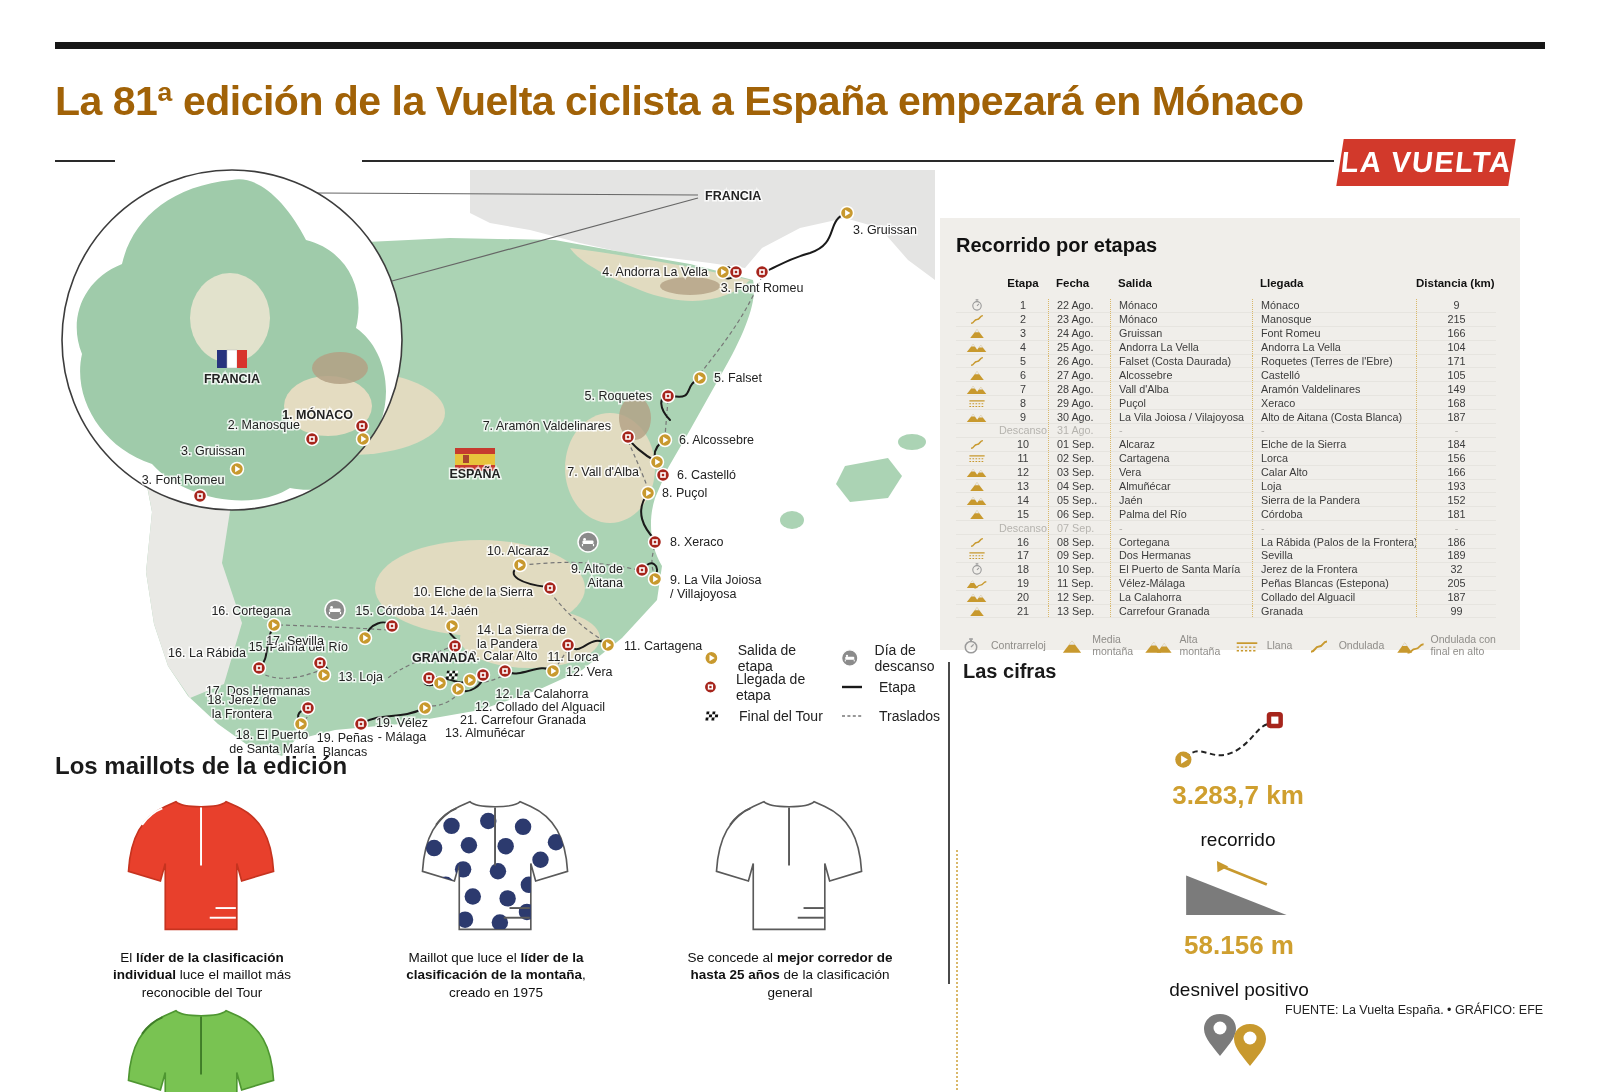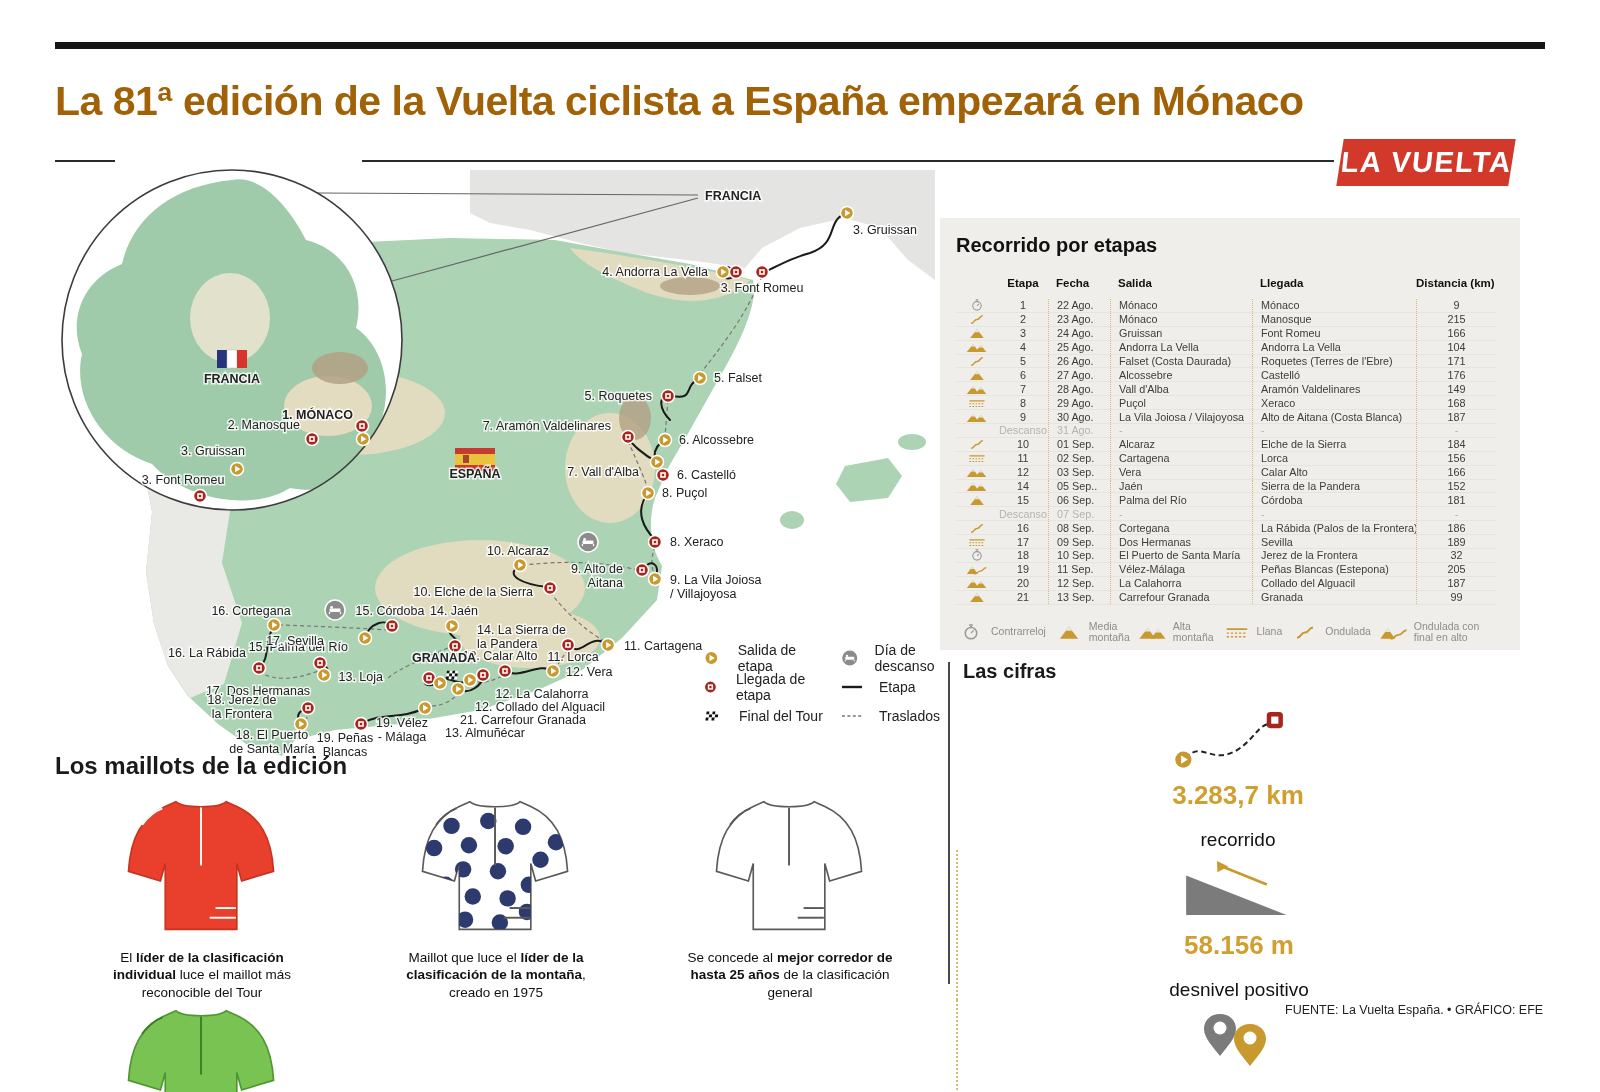--- a/index.html
+++ b/index.html
@@ -31,21 +31,21 @@
   .erow{display:grid;grid-template-columns:42px 50px 62px 142px 164px 1fr;align-items:center;height:12.9px;font-size:10.8px;color:#3c3c3c;}
   .erow.hdr{font-weight:bold;font-size:11.5px;color:#111;height:24px;margin-bottom:4px;}
   .erow .c-icon{display:flex;justify-content:center;}
   .erow .c-et{text-align:center;}
   .erow .c-fe,.erow .c-sa,.erow .c-ll{padding-left:8px;box-sizing:border-box;}
   .erow:not(.hdr) .c-fe,.erow:not(.hdr) .c-sa,.erow:not(.hdr) .c-ll,.erow:not(.hdr) .c-di{border-left:1px dotted #d9b86a;height:100%;display:flex;align-items:center;}
   .erow .c-di{justify-content:center;}
   .erow:not(.hdr){border-bottom:1px solid #e6e4df;}
   .erow.rest{color:#b5b3ae;}
   .erow .c-sa,.erow .c-ll{white-space:nowrap;overflow:hidden;}
-  #table-legend{display:flex;align-items:center;margin-top:16px;gap:8px;}
+  #table-legend{display:flex;align-items:center;margin-top:16px;gap:8px;justify-content:space-between;}
   .tleg-item{display:flex;align-items:center;gap:5px;font-size:10.5px;color:#8f8d89;line-height:1.1;}
   
   .cifras-rule{left:948px;top:662px;width:2px;height:322px;background:#4a4a4a;}
   .cifras-title{left:963px;top:660px;font-size:20px;font-weight:bold;}
   #cifras-grid{left:956px;top:700px;width:564px;display:grid;grid-template-columns:1fr;grid-template-rows:150px 150px;}
   .cifra{display:flex;flex-direction:column;align-items:center;justify-content:flex-start;text-align:center;padding-top:4px;}
   .cifra.sep{border-left:2px dotted #d9b86a;}
   .cifra .val{font-size:26px;font-weight:bold;color:#cf9f2f;margin-top:4px;}
   .cifra .lab{font-size:19px;color:#111;line-height:1.12;margin-top:18px;}
   
@@ -666,21 +666,21 @@
           <div class="c-icon">
             <svg width="22" height="12" viewBox="0 0 26 14">
               <polygon points="5,13 13,2.5 21,13" fill="#c8992e"></polygon>
               <polygon points="10.4,6 13,2.5 15.6,6" fill="#e9e9e9"></polygon>
             </svg>
           </div>
           <div class="c-et">6</div>
           <div class="c-fe">27 Ago.</div>
           <div class="c-sa">Alcossebre</div>
           <div class="c-ll">Castelló</div>
-          <div class="c-di">176</div>
+          <div class="c-di">105</div>
         </div>
         <div class="erow">
           <div class="c-icon">
             <svg width="22" height="12" viewBox="0 0 26 14">
               <polygon points="1,13 8.5,3.5 15,13" fill="#c8992e"></polygon>
               <polygon points="6,6.5 8.5,3.5 11,6.5" fill="#e9e9e9"></polygon>
               <polygon points="11,13 17.5,4.5 24,13" fill="#c8992e"></polygon>
               <polygon points="15.2,7.5 17.5,4.5 19.8,7.5" fill="#e9e9e9"></polygon>
             </svg>
           </div>
@@ -760,20 +760,33 @@
               <polygon points="6,6.5 8.5,3.5 11,6.5" fill="#e9e9e9"></polygon>
               <polygon points="11,13 17.5,4.5 24,13" fill="#c8992e"></polygon>
               <polygon points="15.2,7.5 17.5,4.5 19.8,7.5" fill="#e9e9e9"></polygon>
             </svg>
           </div>
           <div class="c-et">12</div>
           <div class="c-fe">03 Sep.</div>
           <div class="c-sa">Vera</div>
           <div class="c-ll">Calar Alto</div>
           <div class="c-di">166</div>
+        </div>
+        <div class="erow">
+          <div class="c-icon">
+            <svg width="22" height="12" viewBox="0 0 26 14">
+              <polygon points="5,13 13,2.5 21,13" fill="#c8992e"></polygon>
+              <polygon points="10.4,6 13,2.5 15.6,6" fill="#e9e9e9"></polygon>
+            </svg>
+          </div>
+          <div class="c-et">13</div>
+          <div class="c-fe">04 Sep.</div>
+          <div class="c-sa">Almuñécar</div>
+          <div class="c-ll">Loja</div>
+          <div class="c-di">193</div>
         </div>
         <div class="erow">
           <div class="c-icon">
             <svg width="22" height="12" viewBox="0 0 26 14">
               <polygon points="1,13 8.5,3.5 15,13" fill="#c8992e"></polygon>
               <polygon points="6,6.5 8.5,3.5 11,6.5" fill="#e9e9e9"></polygon>
               <polygon points="11,13 17.5,4.5 24,13" fill="#c8992e"></polygon>
               <polygon points="15.2,7.5 17.5,4.5 19.8,7.5" fill="#e9e9e9"></polygon>
             </svg>
           </div>

